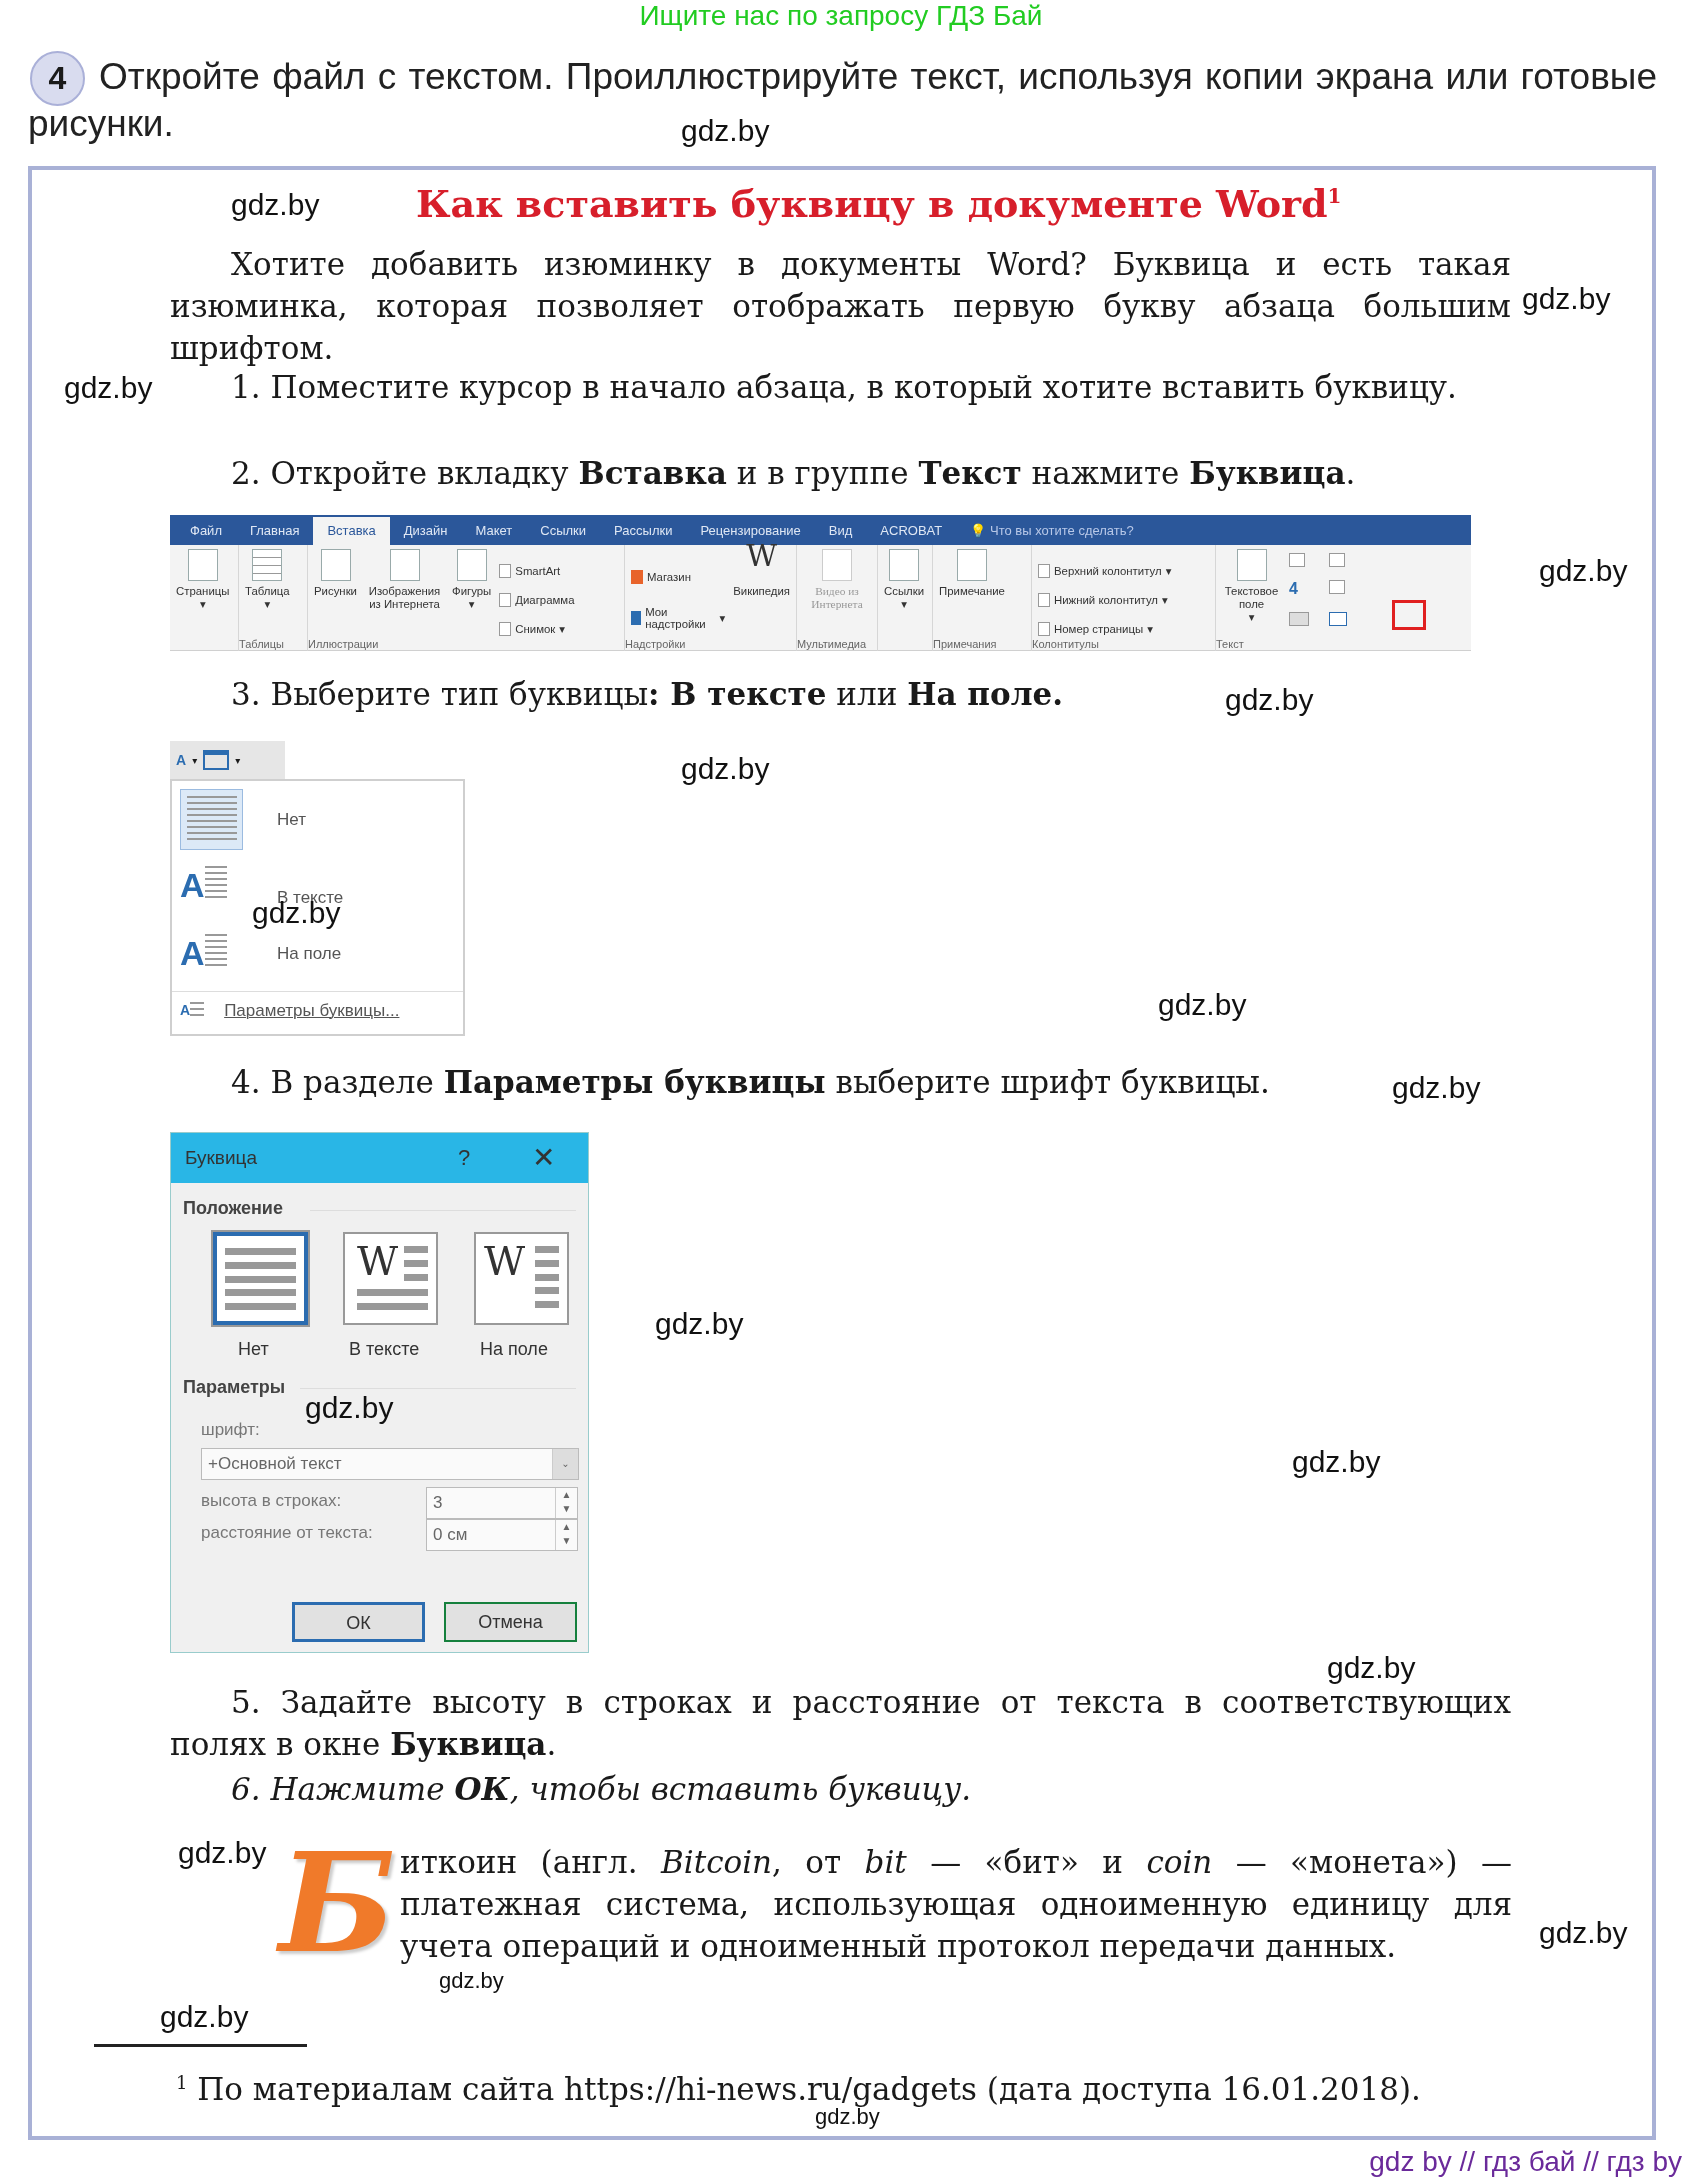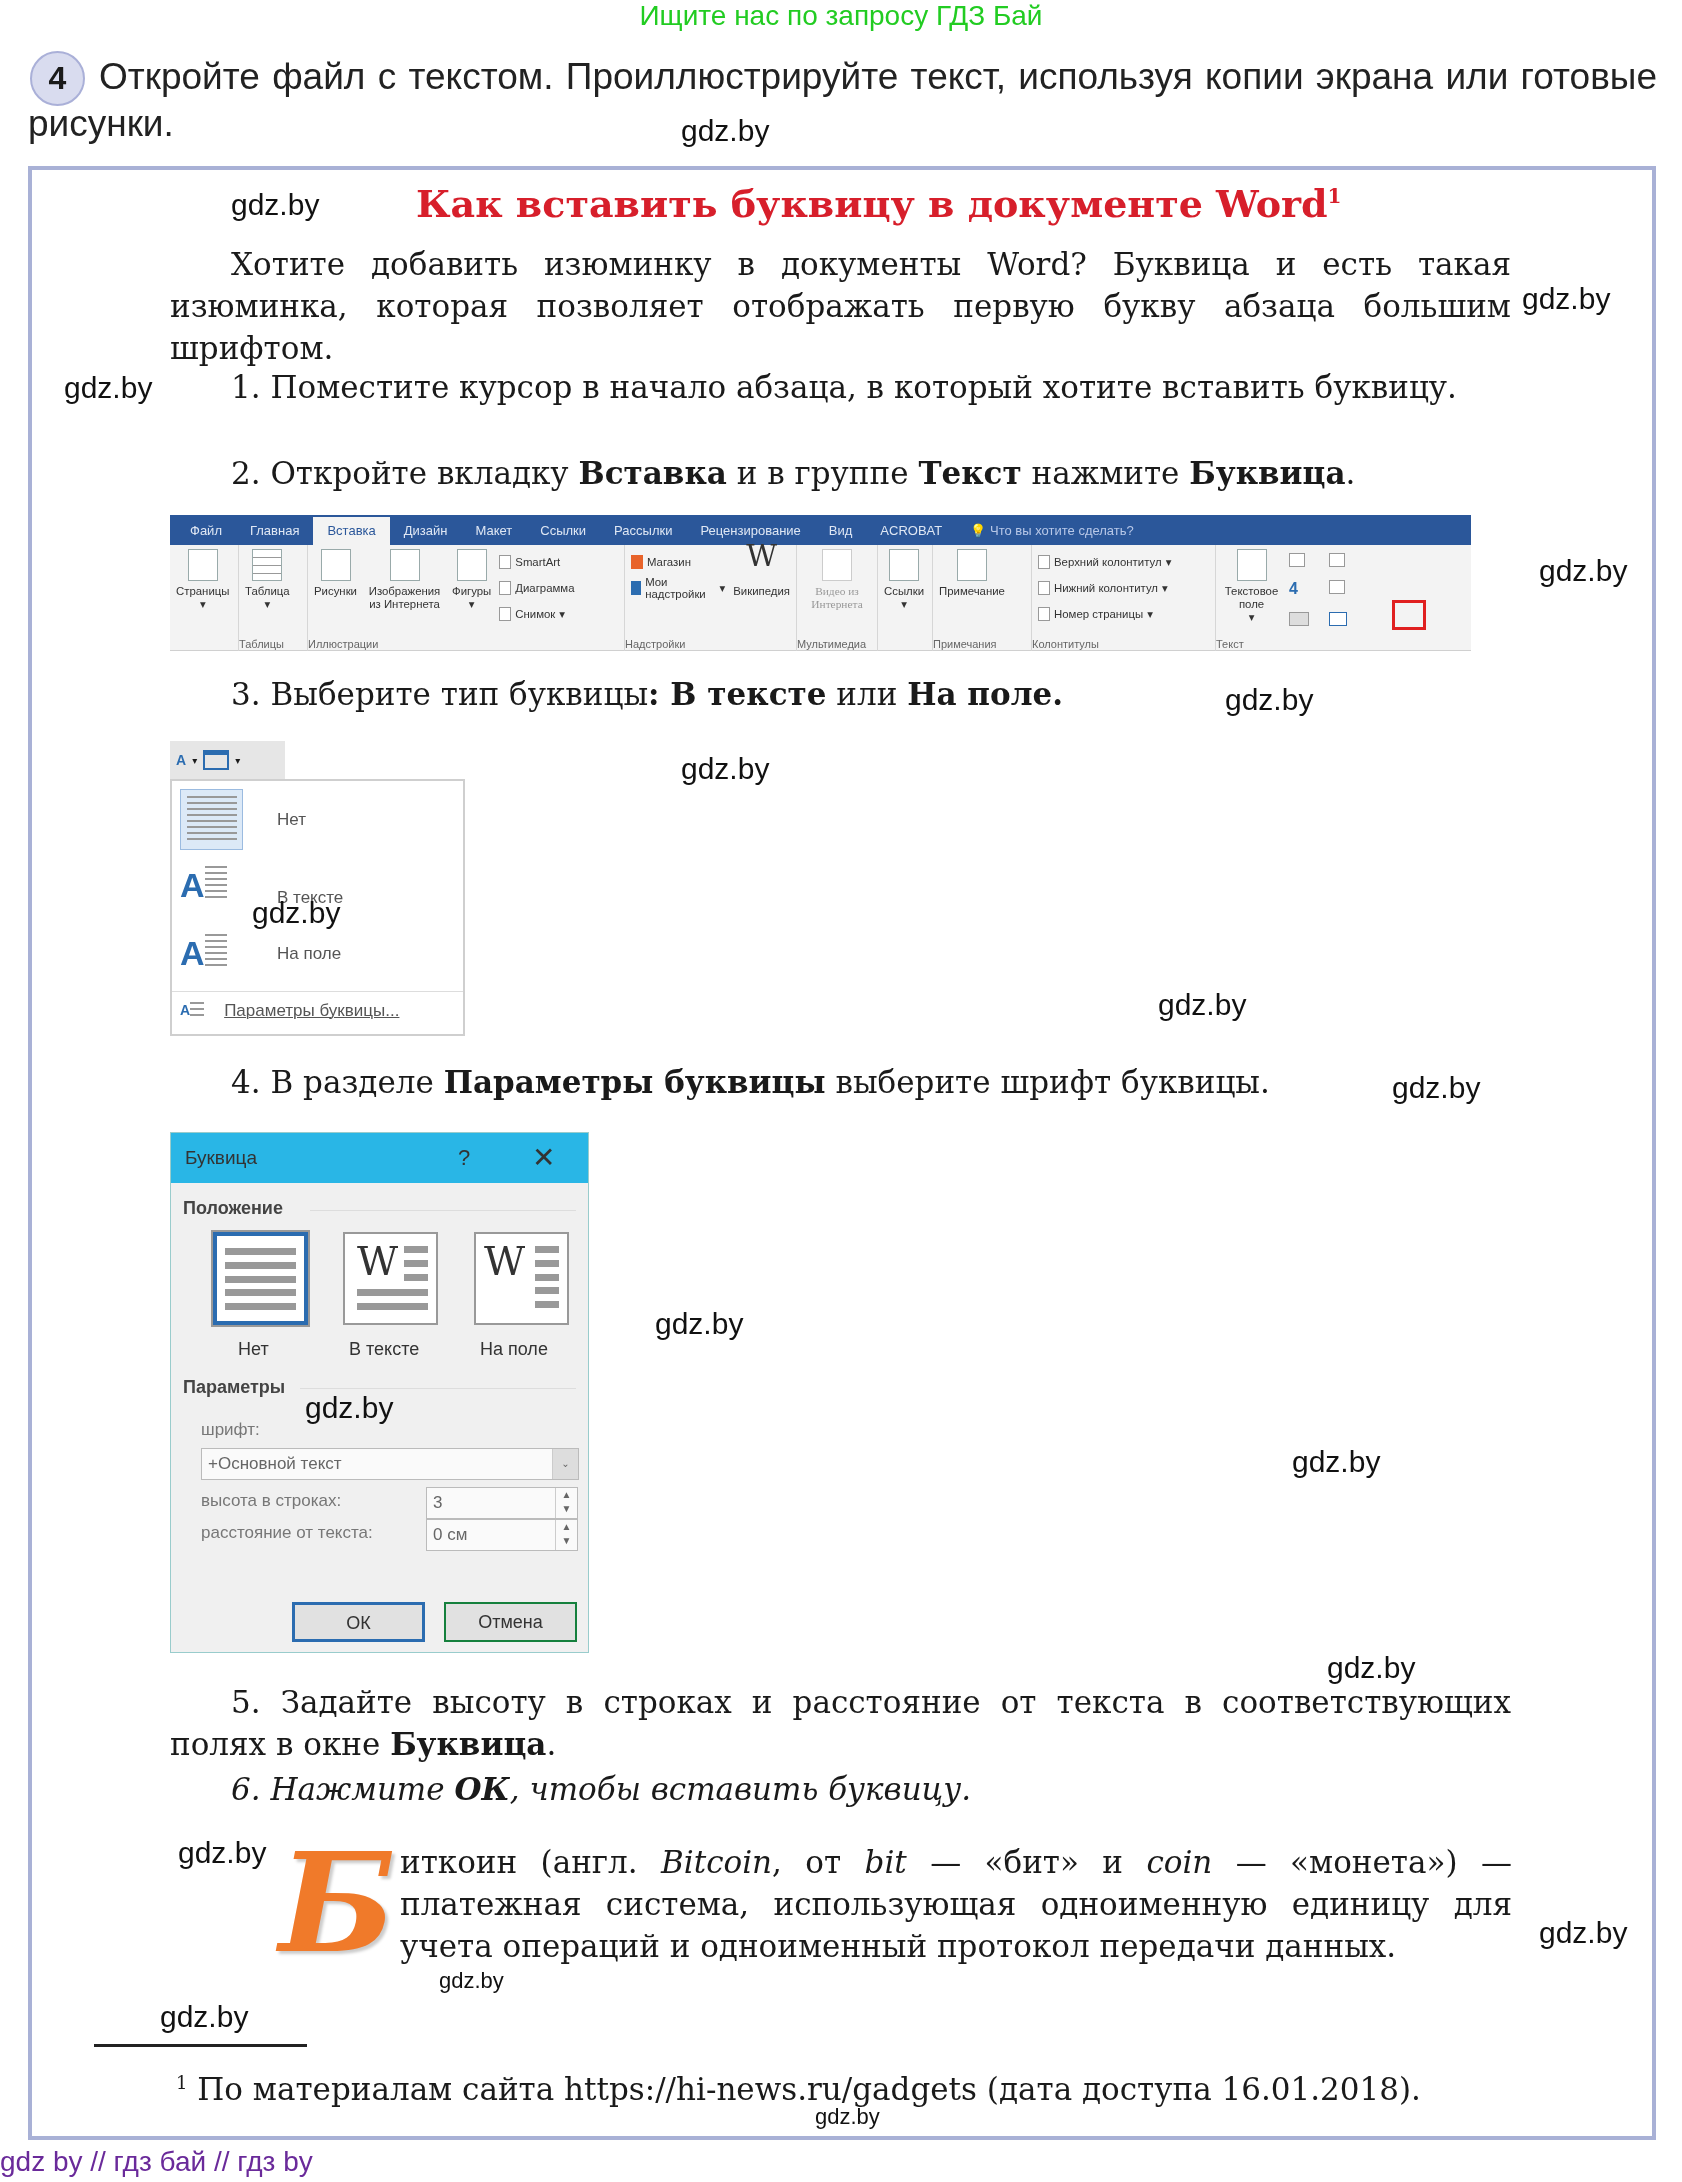--- a/index.html
+++ b/index.html
@@ -29,21 +29,21 @@
             border-bottom: 1px solid #d0d0d0; font-family: "Liberation Sans", sans-serif; }
   .ribbon-tabs { height: 30px; background: #2b579a; display: flex; align-items: flex-end; padding-left: 6px; }
   .rtab { color: #dfe7f4; font-size: 13px; padding: 0 14px; height: 28px; line-height: 28px; }
   .rtab.active { background: #f3f3f3; color: #2b579a; }
   .rtab.tell { color: #b8c8e8; }
   .rbody { display: flex; height: 106px; }
   .rgroup { border-right: 1px solid #d6d6d6; position: relative; padding: 4px 6px 16px; display: flex; gap: 8px; }
   .rgroup-label { position: absolute; bottom: 1px; left: 0; right: 0; font-size: 11px; color: #666; }
   .rbtn { display: flex; flex-direction: column; align-items: center; font-size: 11.4px; color: #333; text-align: center; line-height: 13px; }
   .ricon { width: 30px; height: 32px; border: 1px solid #9aa; background: #fff; margin-bottom: 4px; position: relative; }
-  .rsmall { font-size: 11.4px; color: #333; display: flex; align-items: center; gap: 4px; height: 26px; }
+  .rsmall { font-size: 11.4px; color: #333; display: flex; align-items: center; gap: 4px; height: 26px; margin-top: 15px; }
   .sq { display: inline-block; width: 12px; height: 14px; border: 1px solid #999; background: #fff; }
   .highlight { position: absolute; border: 3px solid #e02020; }
 
   
   .dc-menu { position: absolute; left: 170px; top: 741px; width: 297px; height: 297px; font-family: "Liberation Sans", sans-serif; }
   .dc-top { height: 38px; width: 115px; background: #e6e6e6; display: flex; align-items: center; gap: 6px; padding-left: 6px; }
   .dc-list { position: absolute; top: 38px; left: 0; width: 295px; height: 257px; background: #fff; border: 2px solid #cfcfcf; }
   .dc-item { position: absolute; left: 8px; display: flex; align-items: center; gap: 34px; font-size: 17px; color: #555; }
   .glyphA { font-family: "Liberation Sans", sans-serif; font-weight: bold; color: #2b6cb0; font-size: 34px; }
   .lines { display: inline-block; width: 22px; height: 36px;
@@ -70,21 +70,21 @@
 
   
   .dropcap { position: absolute; left: 279px; top: 1834px; font-family: "DejaVu Serif", serif; font-style: italic;
              font-weight: bold; font-size: 137px; line-height: 137px; color: #f07a2a; text-shadow: 3px 3px 3px #ccc; }
   .bitcoin { position: absolute; left: 400px; top: 1841px; width: 1112px; font-size: 31px; line-height: 42px; text-align: justify; }
   .bitcoin i { font-style: italic; }
 
   .fn-rule { position: absolute; left: 94px; top: 2044px; width: 213px; height: 3px; background: #222; }
   .footnote { position: absolute; left: 176px; top: 2071px; font-size: 31px; }
   .footnote sup { font-size: 18px; }
-  .bottom-banner { position: absolute; top: 2146px; left: 0; width: 1682px; text-align: left;
+  .bottom-banner { position: absolute; top: 2146px; left: 0; width: 1682px; text-align: right;
                    font-family: "Liberation Sans", sans-serif; font-size: 28px; color: #6a2a9a; }
 </style>
 </head>
 <body>
 
 <div class="top-banner">Ищите нас по запросу ГДЗ Бай</div>
 
 <div class="task-text">Откройте файл с текстом. Проиллюстрируйте текст, используя копии экрана или готовые рисунки.</div>
 <div class="task-num">4</div>
 <div class="wm" style="left:681px;top:114px;">gdz.by</div>

